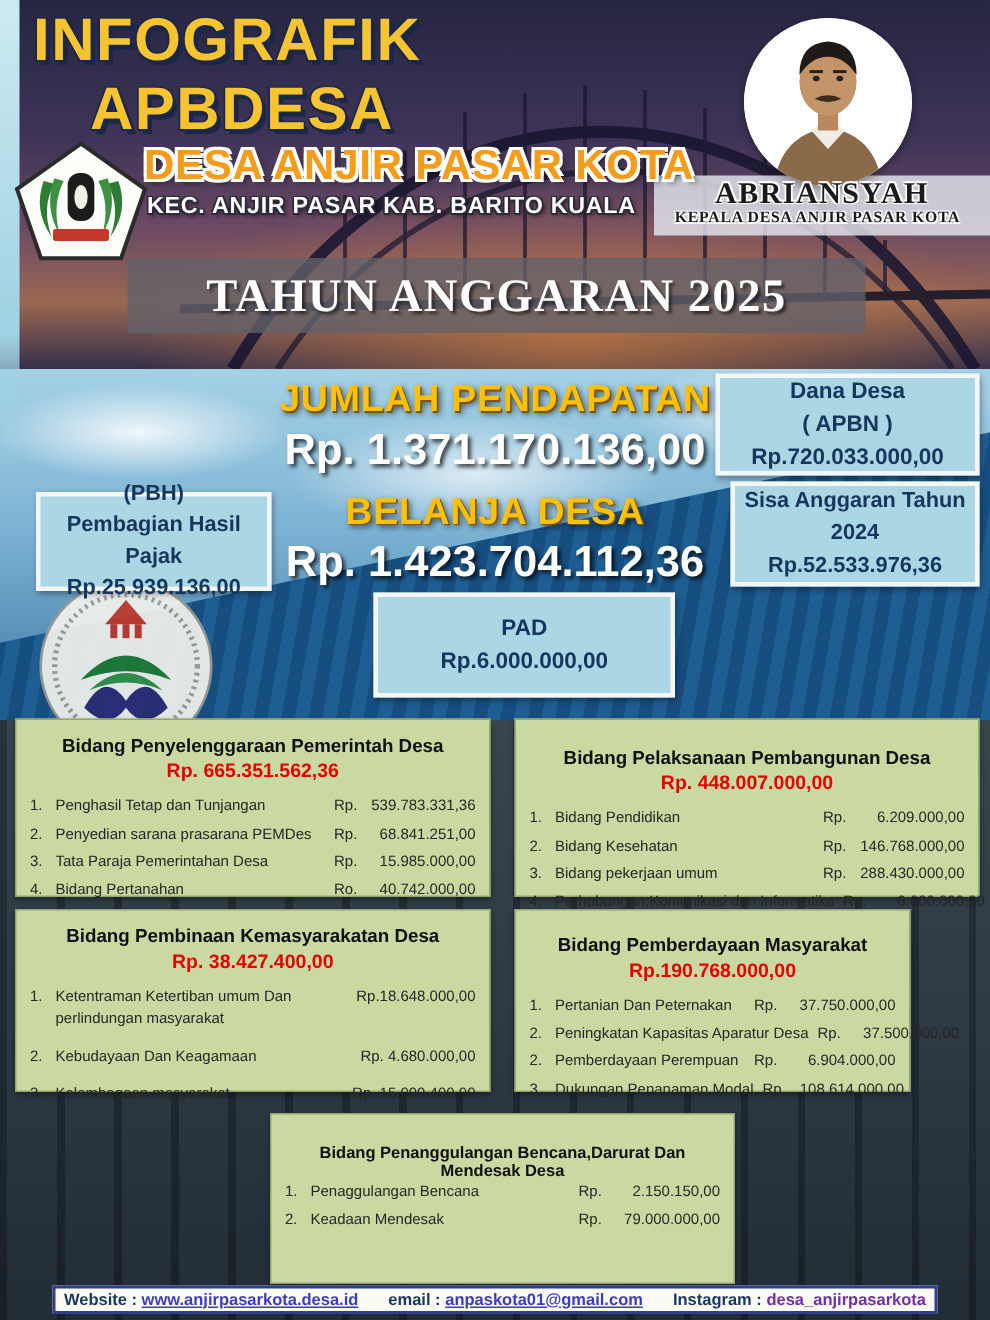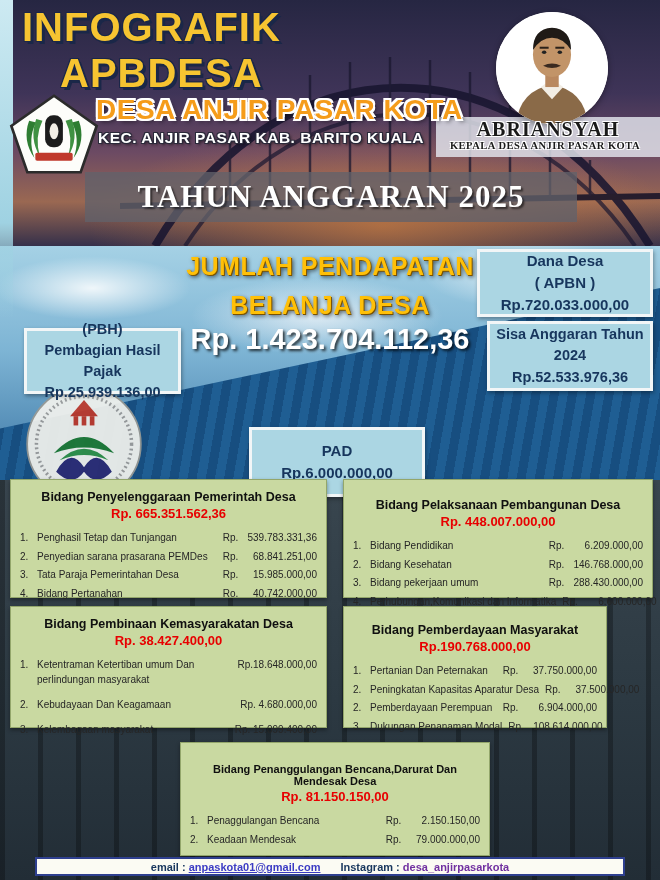--- a/index.html
+++ b/index.html
@@ -56,21 +56,21 @@
     text-shadow:2px 2px 2px rgba(0,0,0,.55); }
 
   
   .info-box { position:absolute; z-index:6; background:#abd6e3; border:3px solid #f2f6f7;
     color:#17365d; font-weight:700; font-size:15px; line-height:1.45; text-align:center;
     display:flex; flex-direction:column; justify-content:center; box-shadow:1px 2px 4px rgba(0,0,0,.35); }
   .box-apbd { left:11px;  top:252px; width:170px; height:68px; }
   .box-pbh  { left:24px;  top:328px; width:157px; height:66px; font-size:14.5px; }
   .box-apbn { left:477px; top:249px; width:176px; height:68px; }
   .box-sisa { left:487px; top:321px; width:166px; height:70px; font-size:14.5px; }
-  .box-pad  { left:249px; top:395px; width:176px; height:70px;margin-top:32px; }
+  .box-pad  { left:249px; top:395px; width:201px; height:70px; }
 
   
   .totals { position:absolute; left:185px; top:252px; width:290px; z-index:6; text-align:center; white-space:nowrap; }
   .totals .gold { font-size:25px; font-weight:800; letter-spacing:.5px; color:#ffc008;
     text-shadow:1px 1px 0 #7a5200, 2px 2px 4px rgba(0,0,0,.65); }
   .totals .val { font-size:29px; font-weight:800; color:#fff; margin-top:3px;
     text-shadow:2px 2px 3px rgba(0,0,0,.75); }
   .totals .gold.second { margin-top:10px;text-align:center; }
 
   .ministry-logo { position:absolute; left:26px; top:386px; width:116px; height:116px; z-index:5; opacity:.92; }
@@ -187,20 +187,21 @@
     <div>2024</div>
     <div>Rp.52.533.976,36</div>
   </div>
   <div class="info-box box-pad">
     <div>PAD</div>
     <div>Rp.6.000.000,00</div>
   </div>
 
   <div class="totals">
     <div class="gold">JUMLAH PENDAPATAN</div>
+    <div class="val">Rp. 1.371.170.136,00</div>
     <div class="gold second">BELANJA DESA</div>
     <div class="val">Rp. 1.423.704.112,36</div>
   </div>
 
   <svg class="ministry-logo" viewBox="0 0 100 100">
     <circle cx="50" cy="50" r="49" fill="#f3f3ee" stroke="#9a9a94" stroke-width="1.5"></circle>
     <circle cx="50" cy="50" r="41" fill="none" stroke="#777" stroke-width="3" stroke-dasharray="1.6,2.4" opacity=".7"></circle>
     <polygon points="50,12 62,26 38,26" fill="#c0392b"></polygon>
     <rect x="41" y="26" width="4" height="8" fill="#c0392b"></rect>
     <rect x="48" y="26" width="4" height="8" fill="#c0392b"></rect>
@@ -308,36 +309,39 @@
       <div class="row">
         <span class="no">3.</span>
         <span class="lbl">Dukungan Penanaman Modal</span>
         <span class="right"><span class="rp">Rp.</span> <span class="amt">108.614.000,00</span></span>
       </div>
     </div>
   </div>
 
   <div class="sec sec5">
     <div class="title">Bidang Penanggulangan Bencana,Darurat Dan Mendesak Desa</div>
-    <div class="total">Rp. 81.150.150,00</div>
     <div class="items">
       <div class="row">
         <span class="no">1.</span>
         <span class="lbl">Penaggulangan Bencana</span>
         <span class="right"><span class="rp">Rp.</span> <span class="amt">2.150.150,00</span></span>
       </div>
       <div class="row">
         <span class="no">2.</span>
         <span class="lbl">Keadaan Mendesak</span>
         <span class="right"><span class="rp">Rp.</span> <span class="amt">79.000.000,00</span></span>
       </div>
     </div>
   </div>
 
   <div class="footer-bar">
+    <span>
+      <span>Website :</span>
+      <a href="#">www.anjirpasarkota.desa.id</a>
+    </span>
     <span>
       <span>email :</span>
       <a href="#">anpaskota01@gmail.com</a>
     </span>
     <span>
       <span>Instagram :</span>
       <span class="insta">desa_anjirpasarkota</span>
     </span>
   </div>
 

